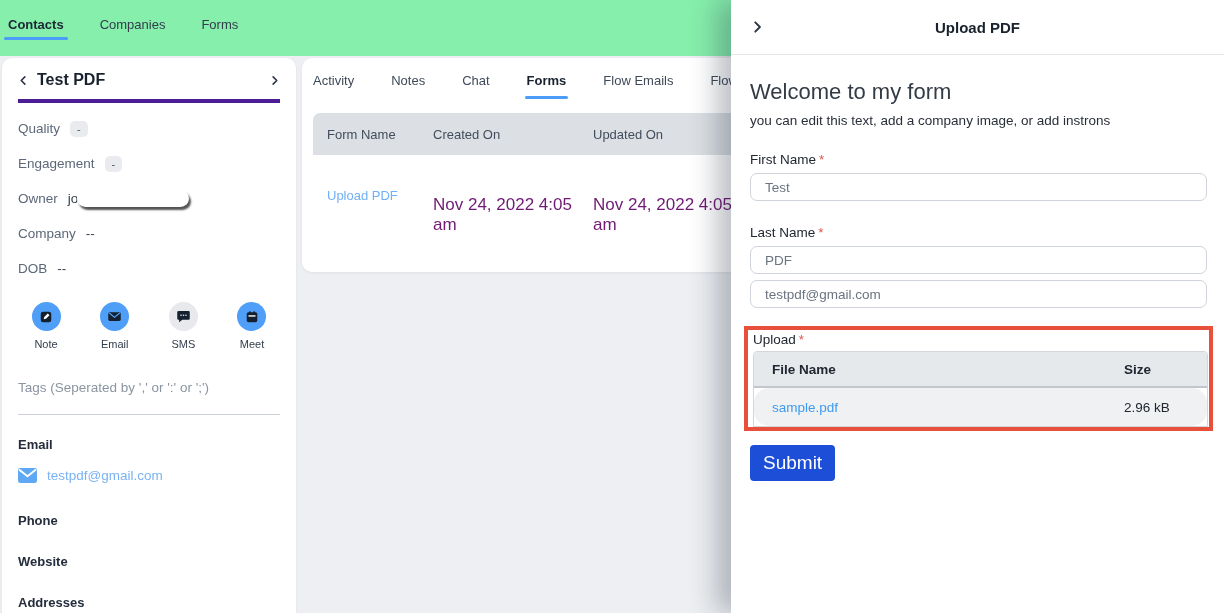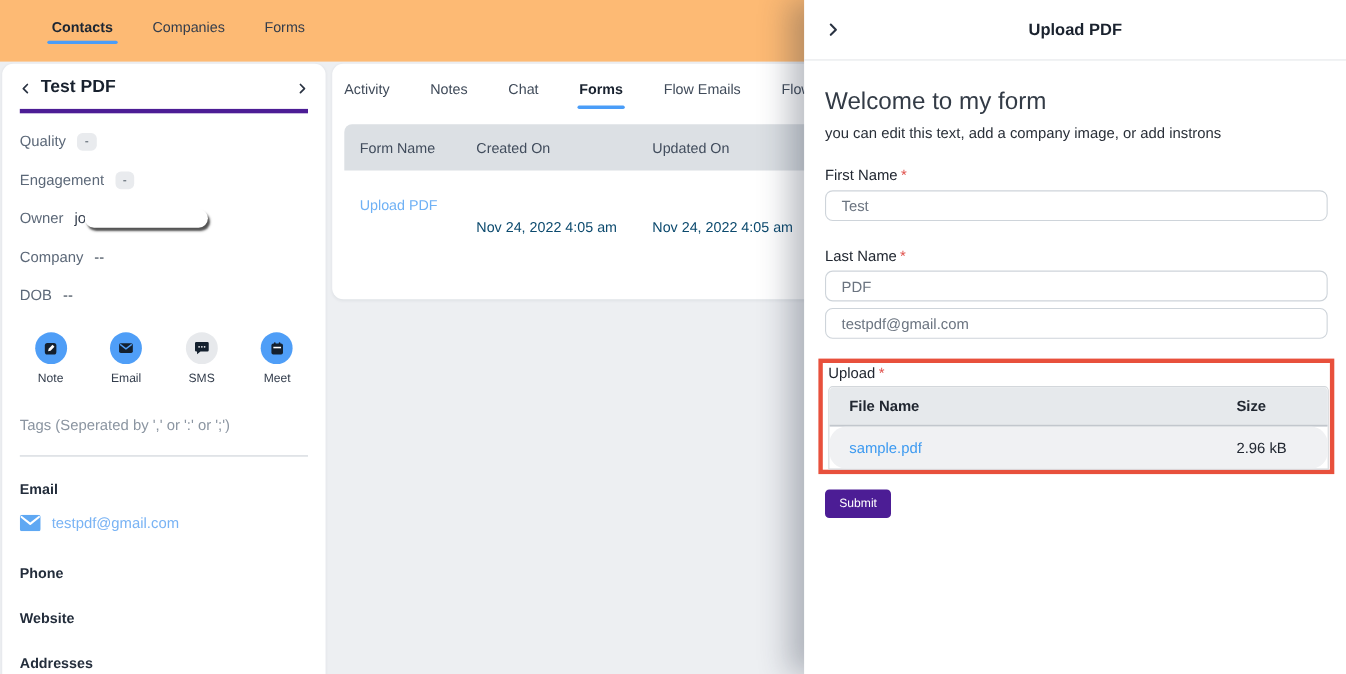--- a/index.html
+++ b/index.html
@@ -4,21 +4,21 @@
 <style>
   * { margin:0; padding:0; box-sizing:border-box; }
   html,body { width:1224px; height:613px; overflow:hidden; }
   body {
     font-family:"Liberation Sans", "DejaVu Sans", sans-serif;
     background:#edeff2; position:relative; color:#2a3342;
   }
   svg { display:block; }
 
   
-  .topnav { position:absolute; left:0; top:0; width:100%; height:56px; background:#fdba74; z-index:1;padding-left:39px; }
+  .topnav { position:absolute; left:0; top:0; width:100%; height:56px; background:#86efac; z-index:1; }
   .topnav-inner { display:flex; align-items:center; height:100%; padding-left:7px; }
   .nav-tab { font-size:13px; color:#323c4b; position:relative; padding:6px 1px 14px 1px; cursor:pointer; }
   .nav-tab + .nav-tab { margin-left:34px; }
   .nav-tab.active { color:#1c2633; font-weight:600; }
   .nav-tab.active::after { content:""; position:absolute; left:-3px; right:-3px; bottom:6px; height:3px; border-radius:2px; background:#4a9df8; }
 
   
   .contact-card {
     position:absolute; left:2px; top:58px; width:294px; height:570px;
     background:#fff; border-radius:10px; box-shadow:0 1px 3px rgba(20,30,50,.06);
@@ -60,21 +60,21 @@
   .detail-tabs { display:flex; gap:37px; padding:15px 0 0 11px; }
   .detail-tab { font-size:13px; color:#3f4a59; position:relative; padding-bottom:11px; cursor:pointer; white-space:nowrap; }
   .detail-tab.active { color:#18212e; font-weight:600; }
   .detail-tab.active::after { content:""; position:absolute; left:-2px; right:-2px; bottom:0; height:3px; border-radius:2px; background:#4a9df8; }
   .forms-table { margin:14px 14px 0 11px; }
   .ft-header { background:#dce0e4; border-radius:7px 7px 0 0; height:42px; display:grid;
     grid-template-columns:106px 160px 1fr; align-items:center; padding-left:14px; }
   .ft-header span { font-size:13px; color:#414c5c; }
   .ft-row { display:grid; grid-template-columns:106px 160px 1fr; align-items:center; padding-left:14px; height:62px; }
   .ft-link { font-size:13px; color:#6fb1f5; cursor:pointer; }
-  .ft-cell { font-size:13px; color:#0c4a6e;margin-top:40px; }
+  .ft-cell { font-size:17px; color:#701a75;margin-top:40px; }
 
   
   .overlay {
     position:absolute; left:731px; top:0; width:493px; height:613px; background:#fff;
     box-shadow:-14px 0 26px rgba(30,40,60,.30); z-index:5;
   }
   .overlay-header { position:relative; height:55px; border-bottom:1px solid #e4e7ea; display:flex; align-items:center; }
   .overlay-collapse { position:absolute; left:19px; cursor:pointer; color:#2a3342; }
   .overlay-title { flex:1; text-align:center; font-size:15px; font-weight:700; color:#1a222e; }
   .overlay-body { padding:0 17px 0 19px; }
@@ -89,22 +89,22 @@
   .upload-box { margin:18px -6px 0 -6px; border:4px solid #e8503c; padding:2px 1px 0 5px; }
   .upload-label { font-size:13.5px; color:#212731; }
   .upload-table { margin-top:4px; border:1px solid #d3d7db; border-radius:4px 4px 0 0; }
   .ut-header { background:#e6e9ec; height:36px; display:grid; grid-template-columns:352px 1fr;
     align-items:center; border-bottom:2px solid #c2c7cd; border-radius:4px 4px 0 0; }
   .ut-header span { font-size:13.5px; font-weight:700; color:#212731; padding-left:18px; }
   .ut-row { background:#f0f1f3; height:38px; display:grid; grid-template-columns:352px 1fr; align-items:center;border-radius:15px; }
   .ut-file { font-size:13.5px; color:#3d9af0; padding-left:18px; cursor:pointer; }
   .ut-size { font-size:13.5px; color:#212731; padding-left:18px; }
 
-  .submit-btn { margin-top:14px; background:#4c1d95; color:#fff; border:none; border-radius:4px;
-    font-size:11px; padding:7px 13px; cursor:pointer; font-family:"Liberation Sans", sans-serif; }
+  .submit-btn { margin-top:14px; background:#1d4ed8; color:#fff; border:none; border-radius:4px;
+    font-size:19px; padding:7px 13px; cursor:pointer; font-family:"Liberation Sans", sans-serif; }
 </style>
 </head>
 <body>
 
 <div class="topnav">
   <div class="topnav-inner">
     <div class="nav-tab active">Contacts</div>
     <div class="nav-tab">Companies</div>
     <div class="nav-tab">Forms</div>
   </div>

